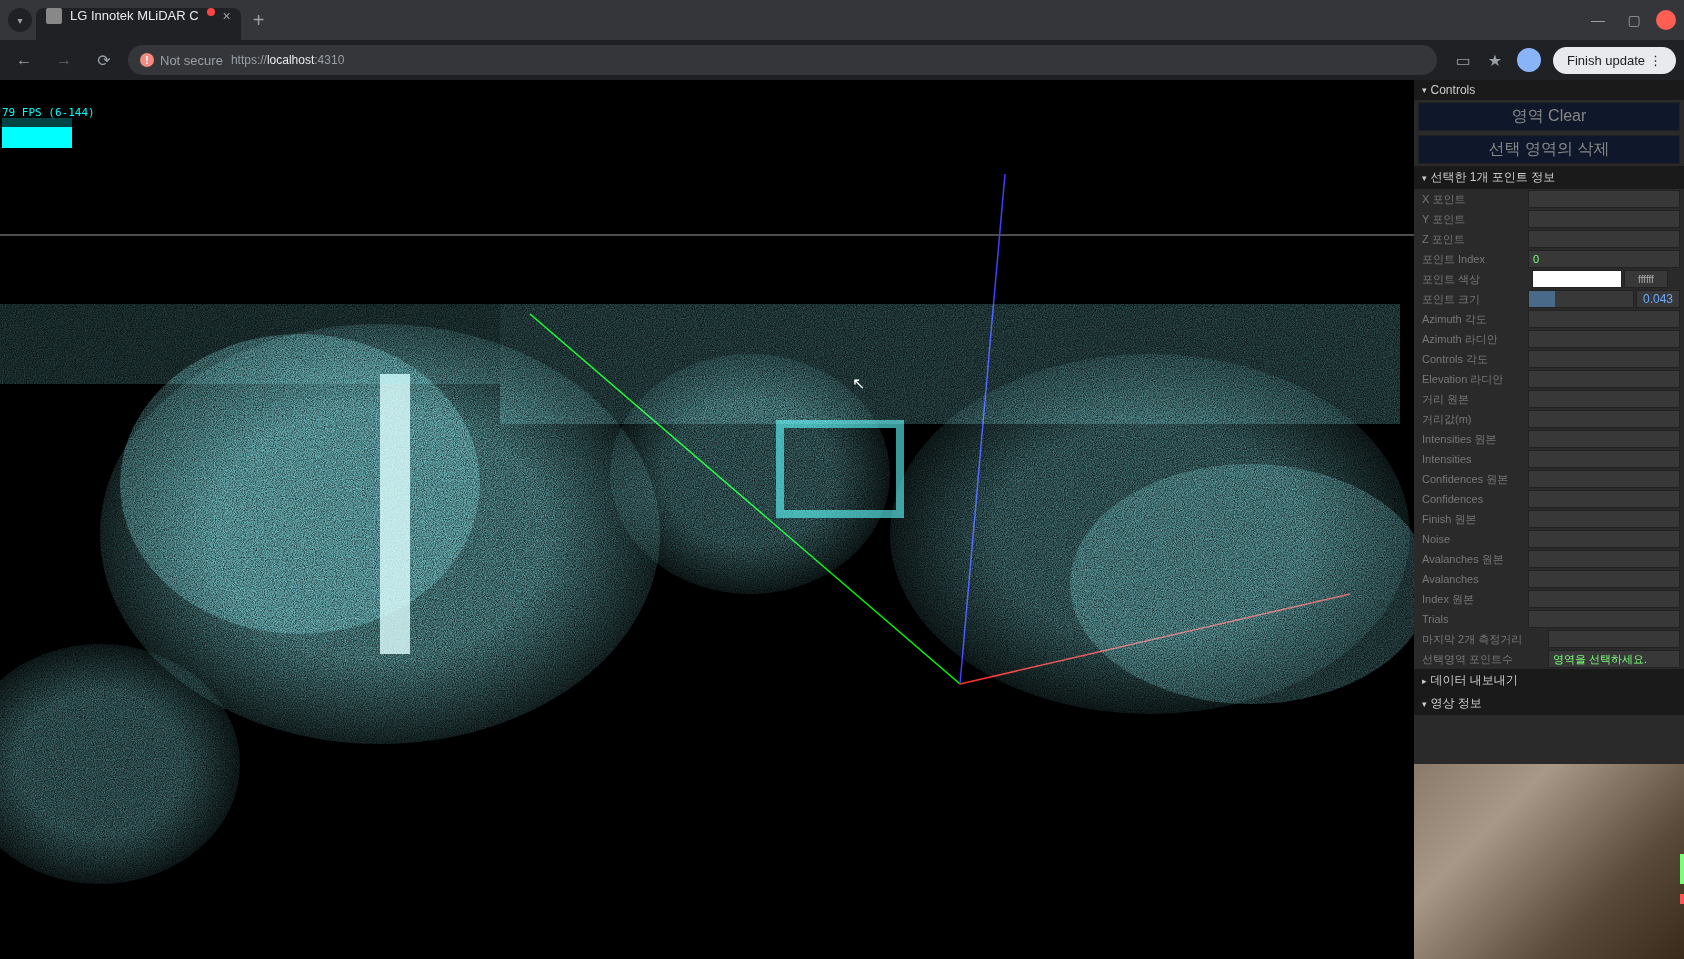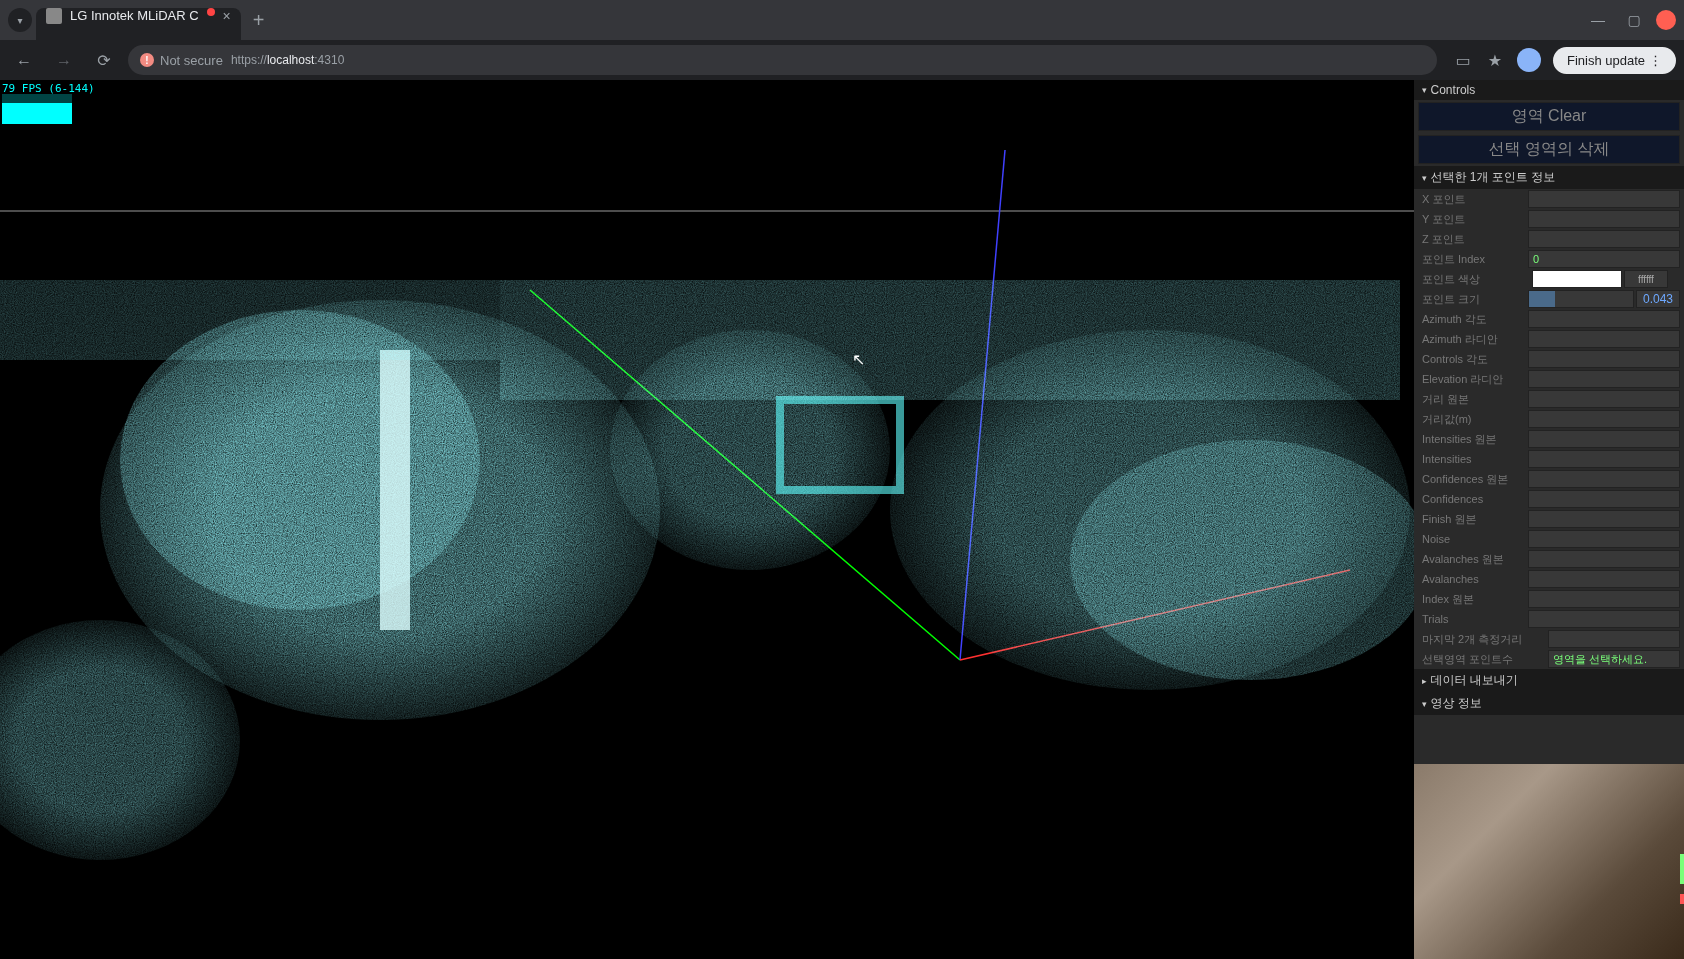--- a/index.html
+++ b/index.html
@@ -26,21 +26,21 @@
   .not-secure-icon { width: 14px; height: 14px; background: #f28b82; border-radius: 50%; display: flex; align-items: center; justify-content: center; color: white; font-size: 10px; font-weight: bold; }
   .url-text { color: #9aa0a6; font-size: 12px; }
   .url-host { color: #e8eaed; }
   .bar-icons { display: flex; gap: 12px; align-items: center; margin-left: 8px; }
   .bar-icon { width: 20px; height: 20px; display: flex; align-items: center; justify-content: center; color: #9aa0a6; cursor: pointer; }
   .profile-icon { width: 24px; height: 24px; background: #8ab4f8; border-radius: 50%; }
   .finish-update { background: #e8eaed; color: #202124; padding: 6px 14px; border-radius: 16px; font-size: 13px; display: flex; align-items: center; gap: 4px; cursor: pointer; }
   
   
   .main-content { display: flex; height: calc(959px - 80px); background: black; position: relative; }
-  .viewport { flex: 1; background: black; position: relative; overflow: hidden; }
+  .viewport { flex: 1; background: black; position: relative; overflow: hidden; margin-top: 24px; }
   .fps-counter { position: absolute; top: 2px; left: 2px; color: #00ffff; font-size: 11px; font-family: monospace; z-index: 10; }
   .fps-graph { position: absolute; top: 14px; left: 2px; width: 70px; height: 30px; background: #004444; z-index: 10; }
   .fps-graph-fill { position: absolute; bottom: 0; left: 0; right: 0; height: 70%; background: #00ffff; }
   .horizon-line { position: absolute; top: 130px; left: 0; right: 0; height: 2px; background: rgba(255,255,255,0.3); }
   .point-cloud { position: absolute; inset: 0; }
   .cursor-arrow { position: absolute; top: 270px; left: 852px; color: white; font-size: 16px; z-index: 20; }
   
   
   .sidebar { width: 270px; background: #2a2a2a; color: #aaa; font-size: 12px; overflow-y: auto; display: flex; flex-direction: column; }
   .side-section-header { background: #1a1a1a; padding: 3px 8px; color: #ccc; font-size: 12px; cursor: pointer; display: flex; align-items: center; gap: 4px; }

